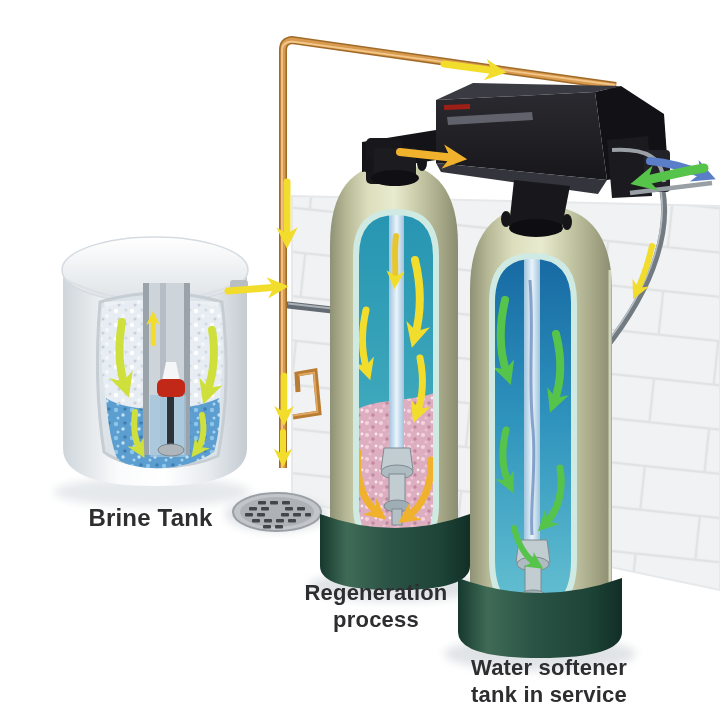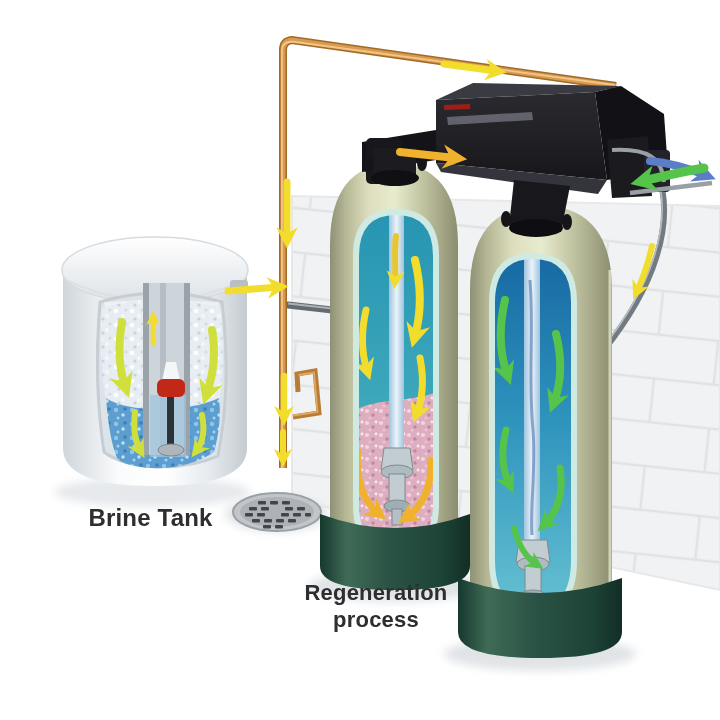--- a/index.html
+++ b/index.html
@@ -310,14 +310,16 @@
     <path d="M400,152 L455,158" stroke="#f0b22c" stroke-width="8" marker-end="url(#mO)"></path>
     <path d="M652,246 C648,264 643,278 637,291" stroke="#f2dd2c" stroke-width="6" marker-end="url(#mY)"></path>
     <path d="M650,161 C672,163 690,169 705,175" stroke="#5b7ec8" stroke-width="8" marker-end="url(#mB)"></path>
     <path d="M704,168 C680,172 660,177 643,181" stroke="#56c44a" stroke-width="9" marker-end="url(#mG)"></path>
   </g>
 </svg>
 
 <div id="label-regen" class="diagram-label">Regeneration
 process</div>
 <div id="label-brine" class="diagram-label">Brine Tank</div>
+<div id="label-service" class="diagram-label">Water softener
+tank in service</div>
 
 </div>
 
 </body></html>

